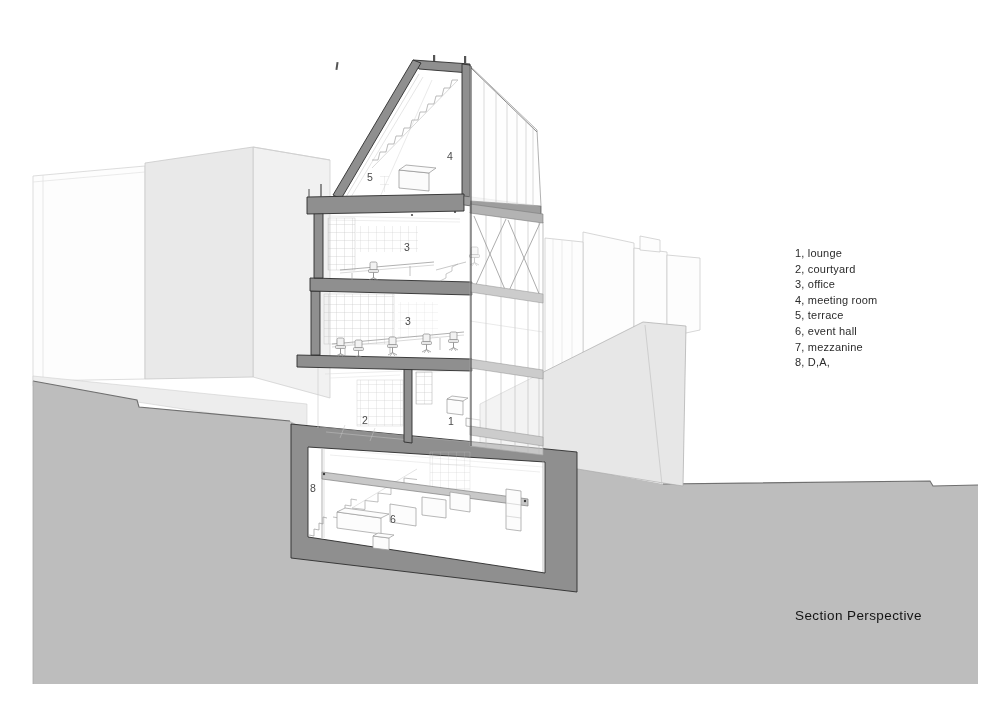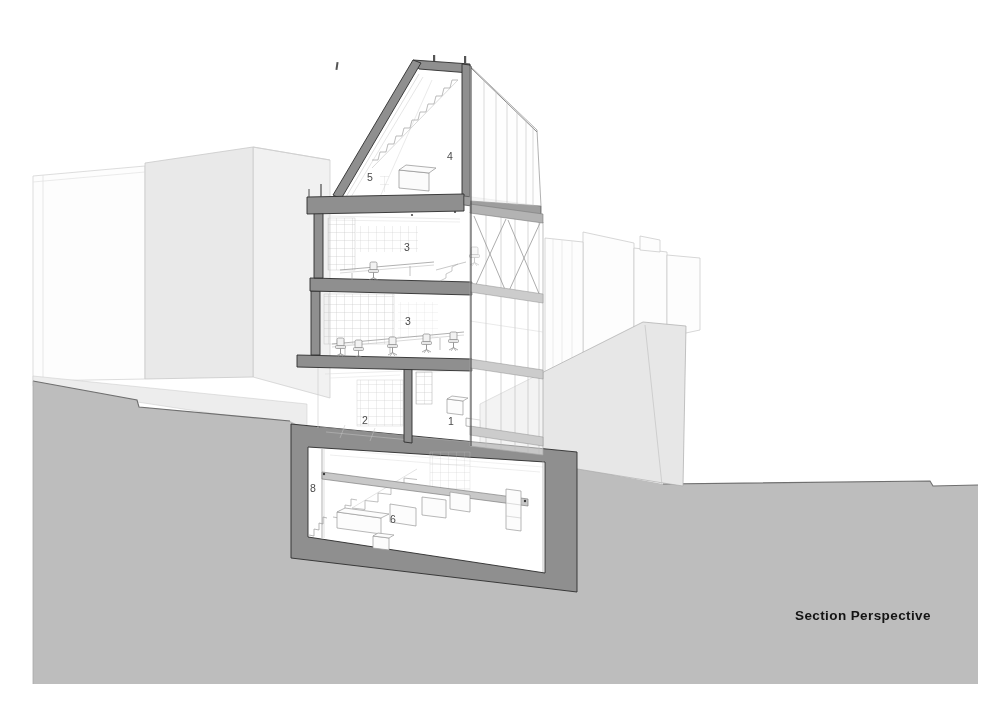--- a/index.html
+++ b/index.html
@@ -13,21 +13,21 @@
     font-size:10.5px;color:#4a4a4a;line-height:1;letter-spacing:0;
     user-select:none;
   }
   .legend{
     position:absolute;left:795px;top:246px;color:#2b2b2b;
     font-size:11px;line-height:15.6px;letter-spacing:.2px;
   }
   .legend .legend-item{white-space:nowrap;}
   .title{
     position:absolute;left:795px;top:608px;color:#141414;
-    font-size:13.5px;font-weight:bold;letter-spacing:.4px;white-space:nowrap;
+    font-size:13.5px;font-weight:normal;letter-spacing:.4px;white-space:nowrap;
   }
 </style>
 </head>
 <body>
 
 <div class="canvas">
 
 <svg width="1000" height="707" viewBox="0 0 1000 707">
   <defs>
     <pattern id="shelfGrid" width="8" height="8" patternUnits="userSpaceOnUse">
@@ -258,16 +258,26 @@
 
 <span class="flabel" style="left:370px;top:177px">5</span>
 <span class="flabel" style="left:450px;top:156px">4</span>
 <span class="flabel" style="left:407px;top:247px">3</span>
 <span class="flabel" style="left:408px;top:321px">3</span>
 <span class="flabel" style="left:365px;top:420px">2</span>
 <span class="flabel" style="left:451px;top:421px">1</span>
 <span class="flabel" style="left:313px;top:488px">8</span>
 <span class="flabel" style="left:393px;top:519px">6</span>
 
+<div class="legend">
+  <div class="legend-item">1, lounge</div>
+  <div class="legend-item">2, courtyard</div>
+  <div class="legend-item">3, office</div>
+  <div class="legend-item">4, meeting room</div>
+  <div class="legend-item">5, terrace</div>
+  <div class="legend-item">6, event hall</div>
+  <div class="legend-item">7, mezzanine</div>
+  <div class="legend-item">8, D,A,</div>
+</div>
 
 <div class="title">Section Perspective</div>
 
 </div>
 
 </body></html>

